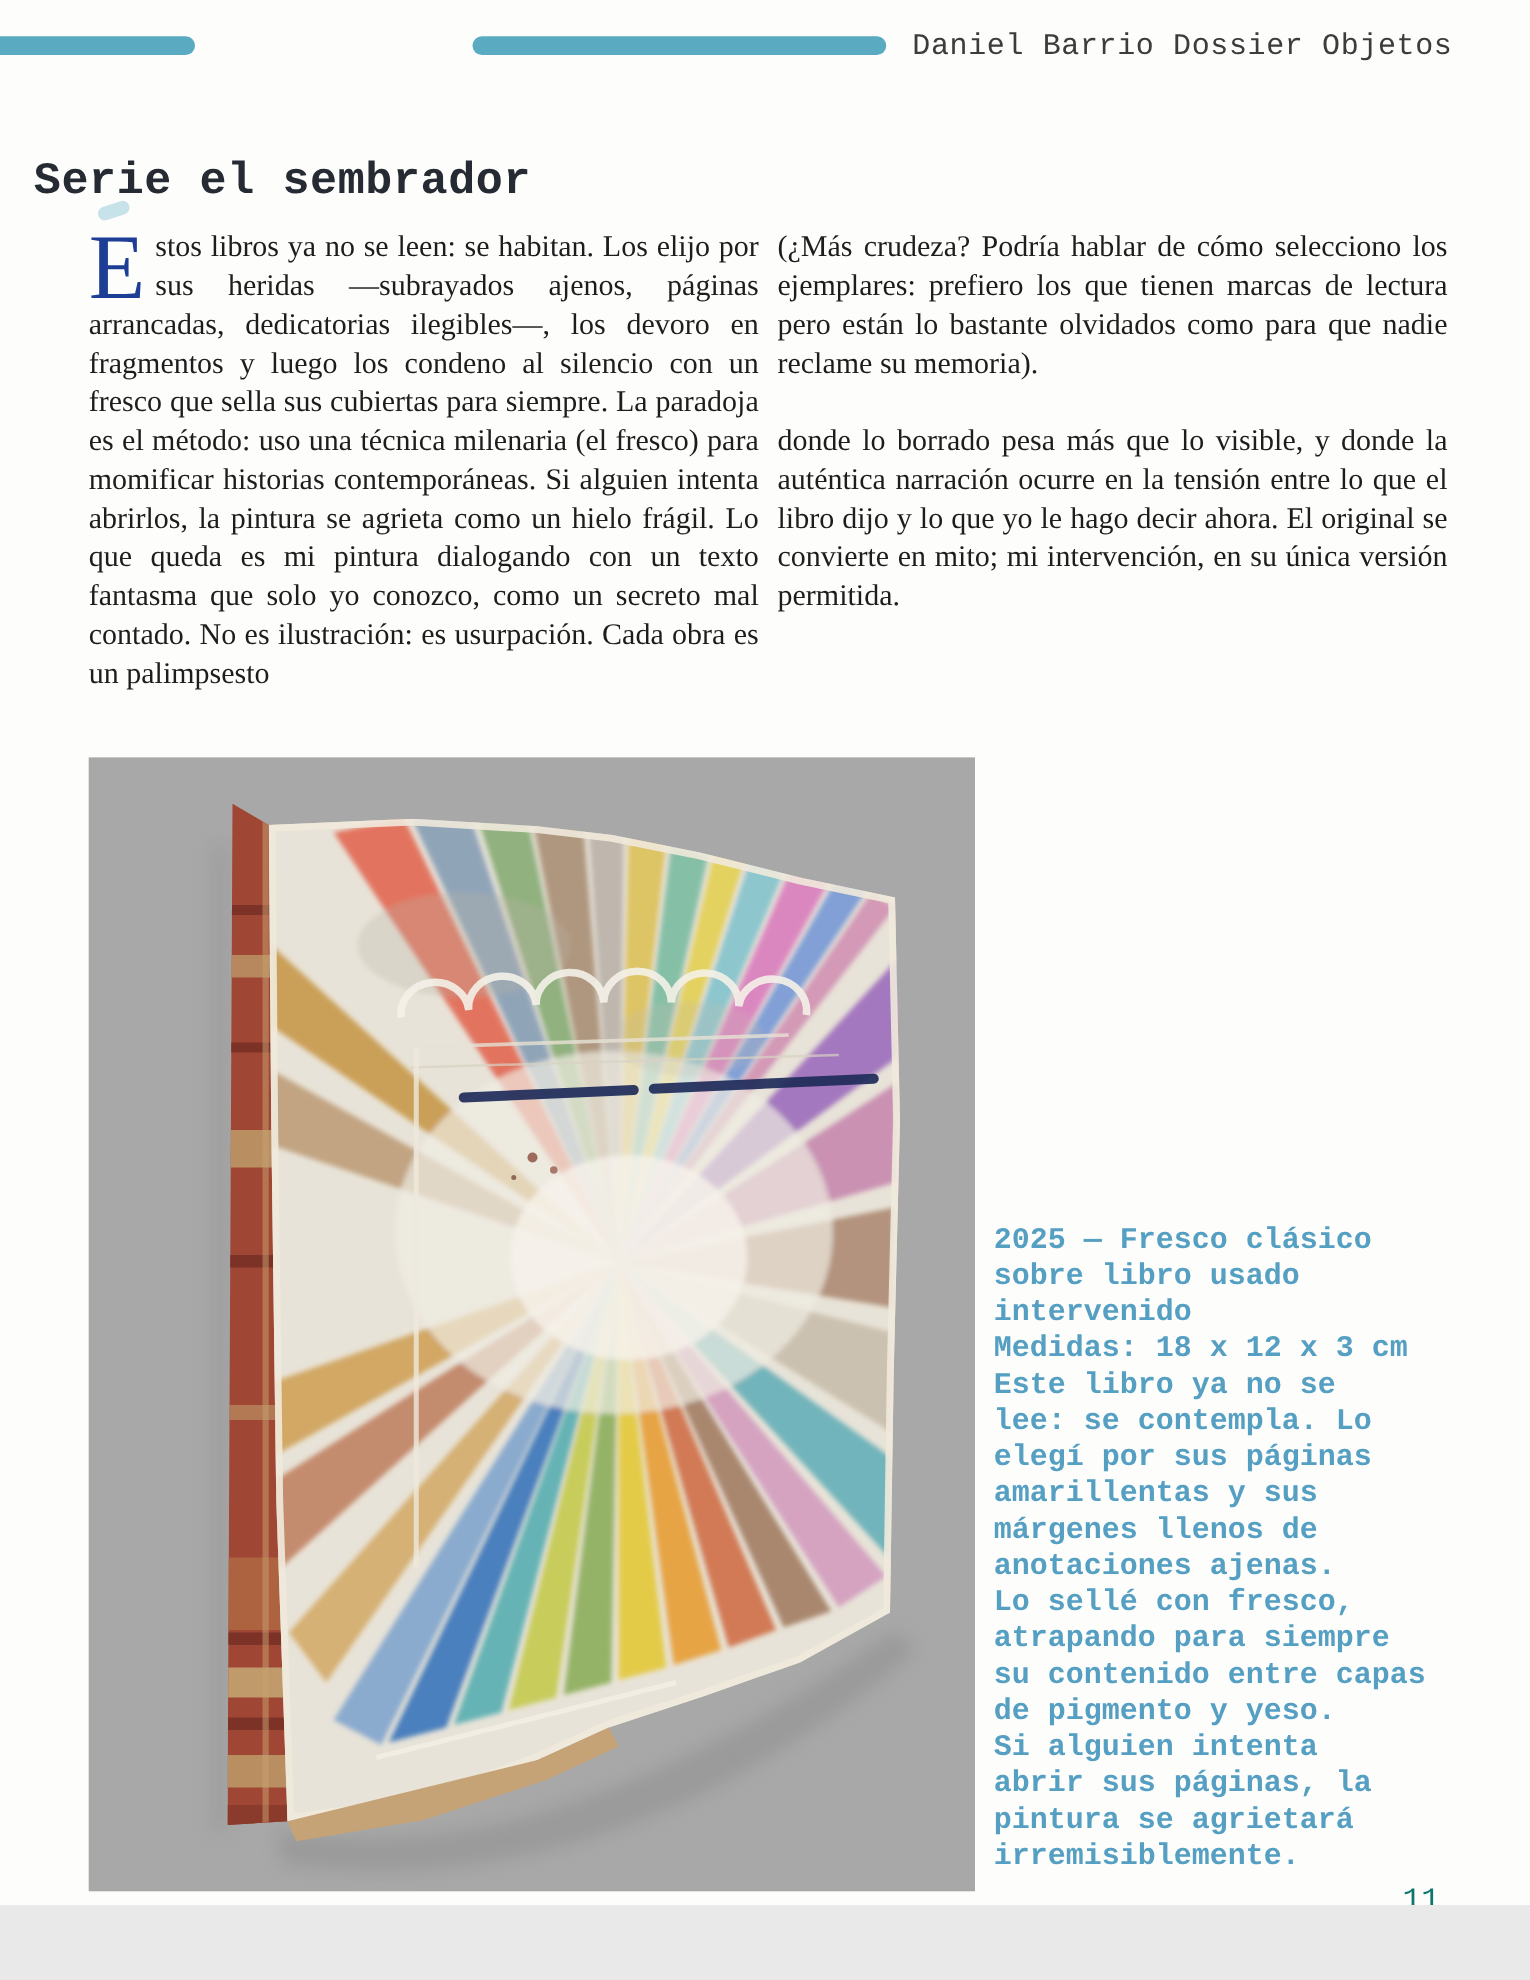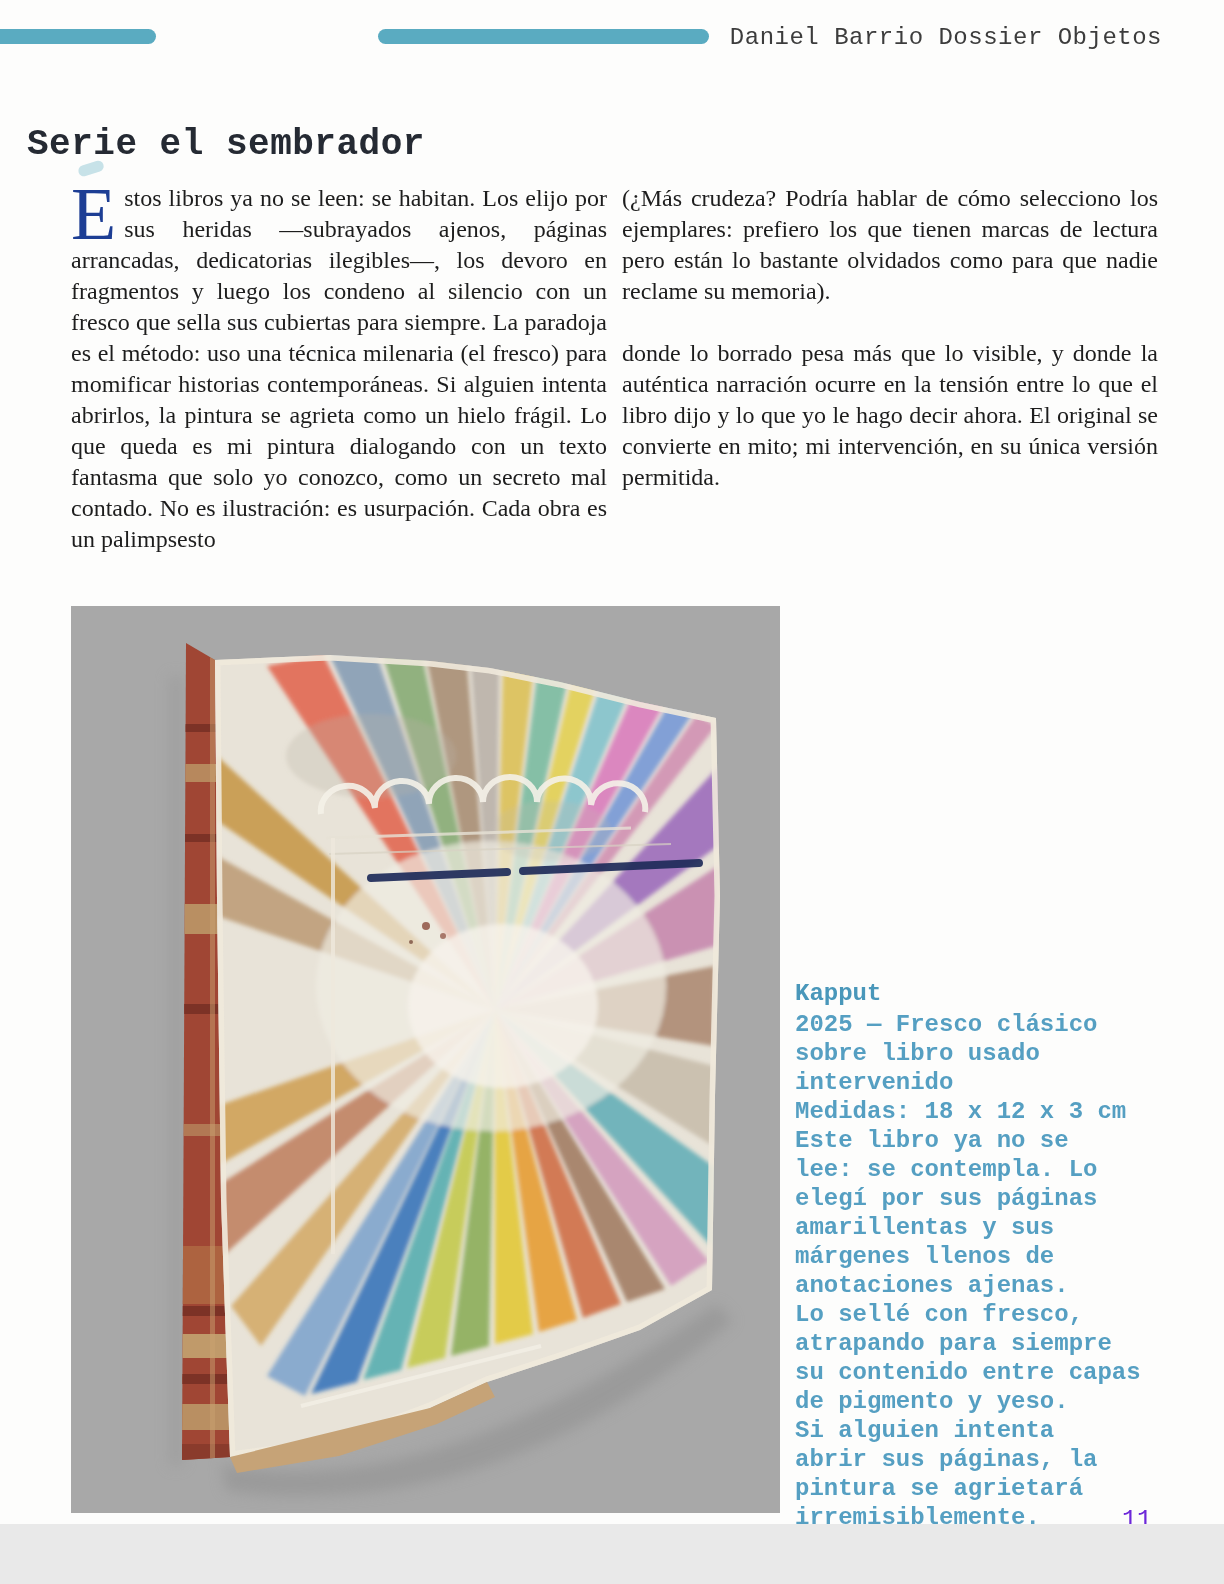--- a/index.html
+++ b/index.html
@@ -57,21 +57,21 @@
     position:absolute;left:795px;top:978px;width:380px;
     font-family:"Liberation Mono", monospace;font-size:24px;line-height:29px;
     color:var(--caption-teal);
   }
   .caption .caption-title{
     font-weight:bold;color:var(--caption-teal-bold);line-height:32px;
   }
   .caption .caption-body{white-space:pre-line;font-weight:bold;}
   .page-number{
     position:absolute;left:1122px;top:1506px;
-    font-family:"Liberation Mono", monospace;font-size:25px;color:#6d28d9;
+    font-family:"Liberation Mono", monospace;font-size:25px;color:#0f766e;
   }
 </style>
 </head>
 <body>
 
 <div class="page">
 
   <div class="accent-bar left"></div>
   <div class="accent-bar right"></div>
   <div class="header-title">Daniel Barrio Dossier Objetos</div>
@@ -190,21 +190,20 @@
         </g>
 
         <path d="M144,54 L259,49 L359,55 L419,62 L489,76 L569,96 L645,112 L649,290 L644,490 L641,684 L569,724 L492,751 L416,776 L359,802 L269,836 L159,851 L150,594 L146,294 Z" fill="none" stroke="#efe9dc" stroke-width="11" opacity="0.9"></path>
       </g>
 
       <path d="M159,851 L359,802 L416,776 L424,791 L366,818 L268,850 L166,867 Z" fill="#c6a377"></path>
     </svg>
   </figure>
 
   <figcaption class="caption">
-    <div class="caption-title">Kapput</div>
     <div class="caption-body">2025 — Fresco clásico
 sobre libro usado
 intervenido
 Medidas: 18 x 12 x 3 cm
 Este libro ya no se
 lee: se contempla. Lo
 elegí por sus páginas
 amarillentas y sus
 márgenes llenos de
 anotaciones ajenas.

